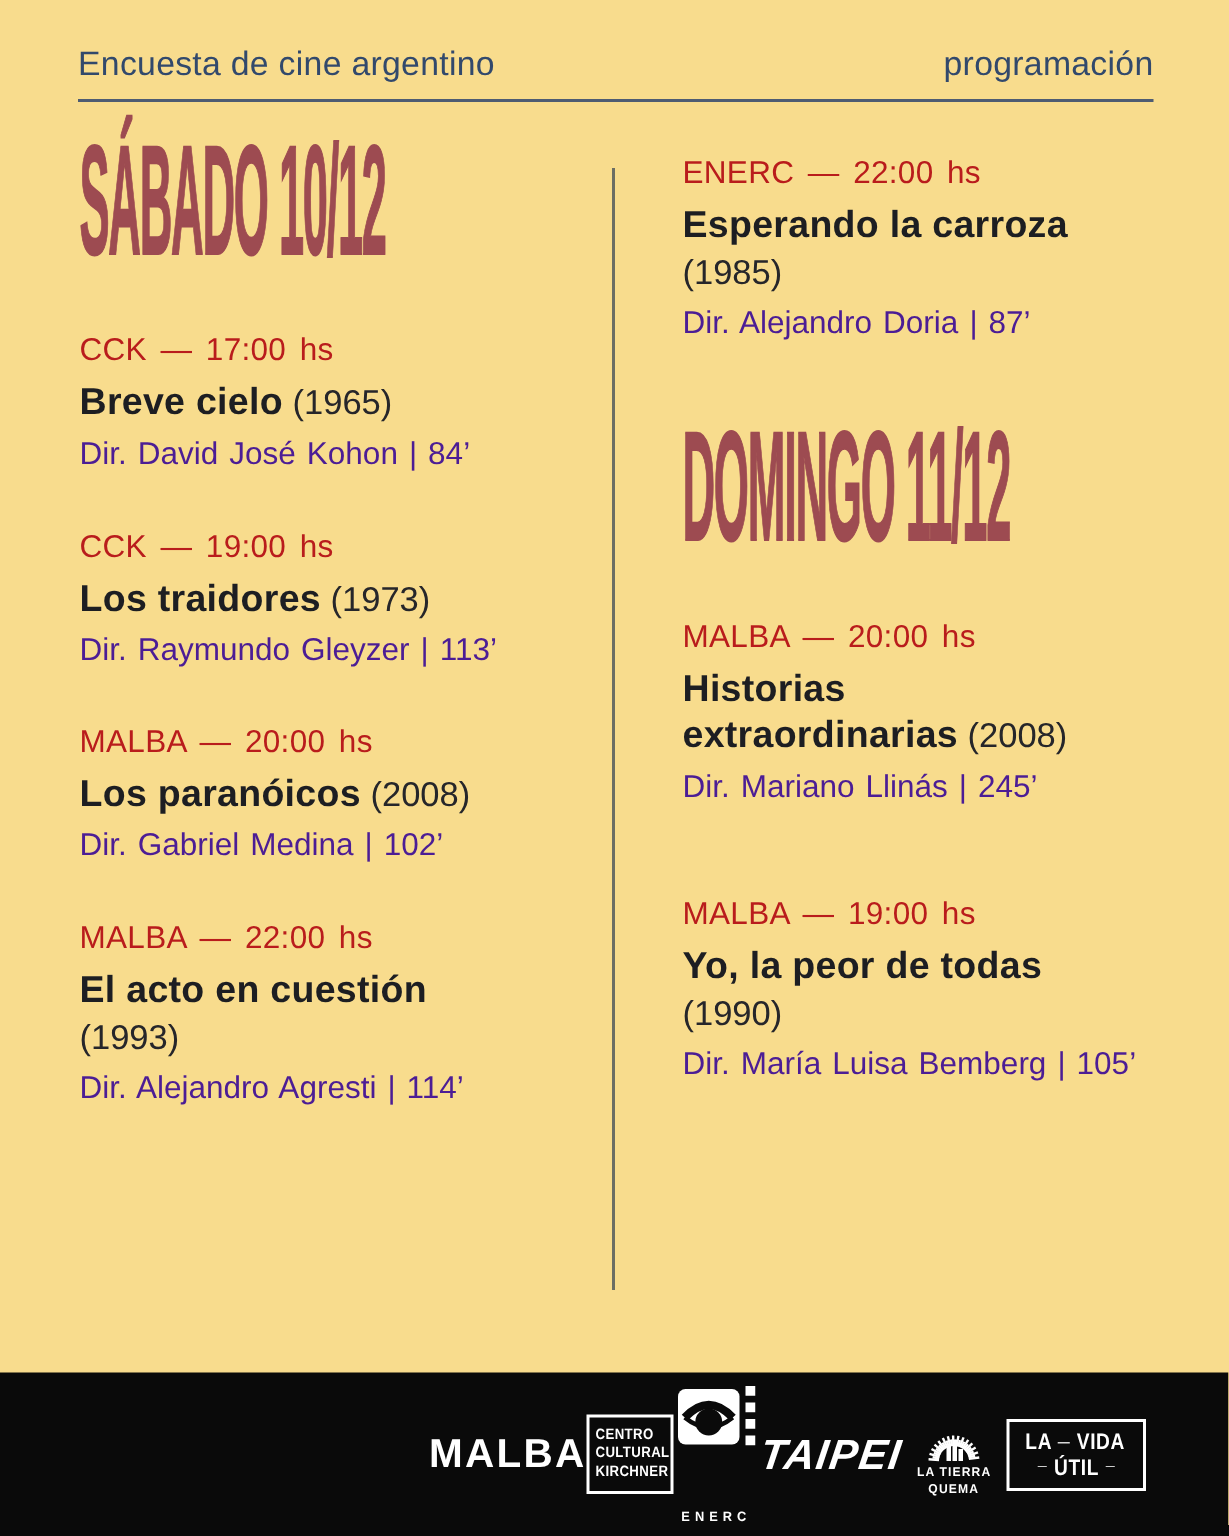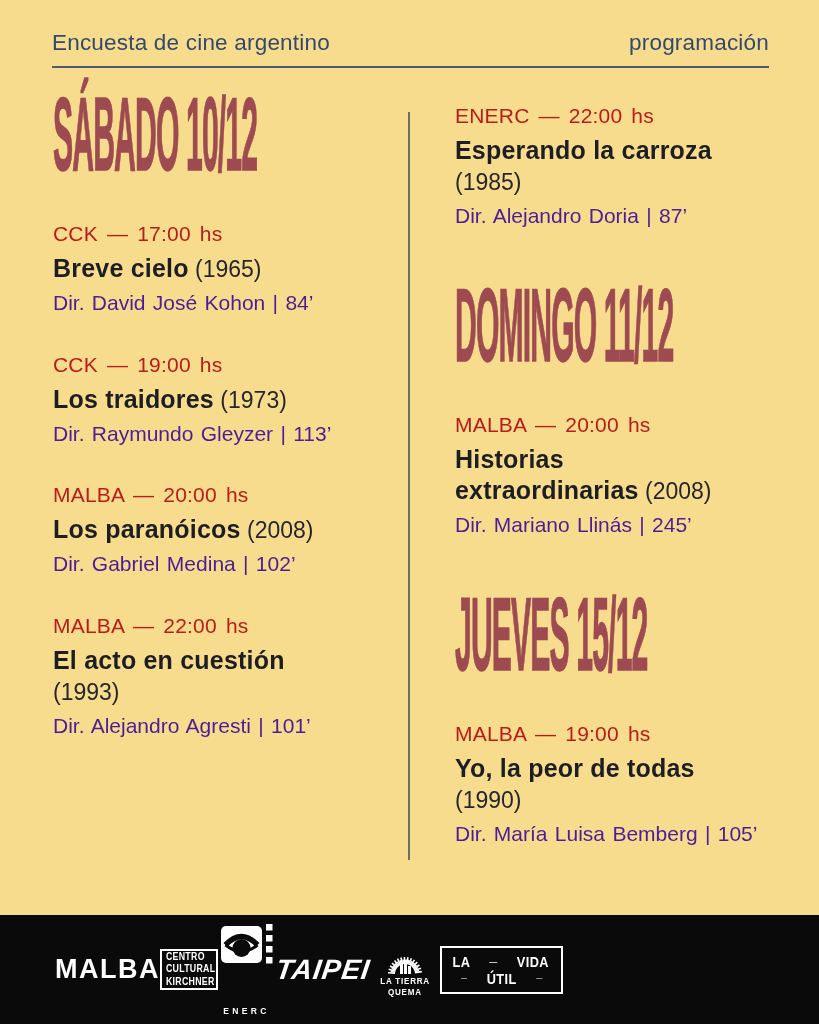--- a/index.html
+++ b/index.html
@@ -48,27 +48,27 @@
   .trow{font-size:25px;color:#1D1E22;line-height:1.25;white-space:nowrap;}
   .trow .t{font-weight:700;letter-spacing:0.2px;}
   .trow .y{font-weight:400;font-size:23px;color:#26262A;}
   .dir{
     font-size:21px;color:#4c1d95;line-height:1.35;margin-top:5px;
     word-spacing:1.5px;white-space:nowrap;
   }
   
   .footer{
     position:absolute;left:0;right:0;top:915px;bottom:0;background:#0A0A0A;
-    display:flex;align-items:center;justify-content:flex-start;
+    display:flex;align-items:center;justify-content:flex-end;
     padding:0 55px;box-sizing:border-box;color:#FFFFFF;
   }
   .logo{flex:none;}
   .logo-malba{font-size:27px;font-weight:800;letter-spacing:1.5px;}
   .logo-cck{
-    width:58px;height:41px;border:2px solid #fff;box-sizing:border-box;
+    width:58px;height:53px;border:2px solid #fff;box-sizing:border-box;
     display:flex;flex-direction:column;justify-content:center;padding:3px 4px;
   }
   .logo-cck span{
     font-size:10px;font-weight:700;line-height:1.22;white-space:nowrap;
     transform:scaleX(0.88);transform-origin:left center;letter-spacing:0.3px;
   }
   .logo-enerc{display:flex;flex-direction:column;align-items:center;width:58px;gap:37px;}
   .enerc-label{
     font-size:9px;font-weight:700;letter-spacing:3.5px;margin-top:2px;
     transform:scaleX(0.95);
@@ -76,21 +76,21 @@
   .logo-taipei{
     font-size:28px;font-weight:800;font-style:italic;letter-spacing:1px;
     transform:skewX(-8deg);
   }
   .logo-tierra{display:flex;flex-direction:column;align-items:center;width:70px;}
   .tq{font-size:8.5px;font-weight:700;letter-spacing:0.8px;line-height:1.25;
       transform:scaleX(0.95);}
   .logo-lvu{
     border:2px solid #fff;padding:5px 9px;text-align:center;min-width:60px;
   }
-  .lvu-r1,.lvu-r2{display:flex;align-items:center;justify-content:center;gap:17px;}
+  .lvu-r1,.lvu-r2{display:flex;align-items:center;justify-content:center;gap:2px;}
   .lvu-big{font-size:15px;font-weight:800;letter-spacing:0.5px;
            transform:scaleX(0.85);}
   .lvu-dash{font-size:8px;font-weight:700;}
   .lvu-dash2{font-size:6px;font-weight:700;opacity:0.9;}
 </style>
 </head>
 <body>
 
 <div class="page">
 
@@ -118,43 +118,40 @@
       </div>
     <div class="entry">
         <div class="venue">MALBA — 20:00 hs</div>
         <div class="trow"><span class="t">Los paranóicos</span><span class="y"> (2008)</span></div>
         <div class="dir">Dir. Gabriel Medina | 102’</div>
       </div>
     <div class="entry">
         <div class="venue">MALBA — 22:00 hs</div>
         <div class="trow"><span class="t">El acto en cuestión</span></div>
         <div class="trow"><span class="y">(1993)</span></div>
-        <div class="dir">Dir. Alejandro Agresti | 101’</div>
+        <div class="dir">Dir. Alejandro Agresti | 114’</div>
       </div>
   </section>
 
   <section class="col col-right">
     <div class="entry">
         <div class="venue">ENERC — 22:00 hs</div>
         <div class="trow"><span class="t">Esperando la carroza</span></div>
         <div class="trow"><span class="y">(1985)</span></div>
         <div class="dir">Dir. Alejandro Doria | 87’</div>
       </div>
     <div class="day-heading">
       <span class="condense">DOMINGO 11/12</span>
     </div>
     <div class="entry">
         <div class="venue">MALBA — 20:00 hs</div>
         <div class="trow"><span class="t">Historias</span></div>
         <div class="trow"><span class="t">extraordinarias</span><span class="y"> (2008)</span></div>
         <div class="dir">Dir. Mariano Llinás | 245’</div>
       </div>
-    <div class="day-heading">
-      <span class="condense">JUEVES 15/12</span>
-    </div>
     <div class="entry">
         <div class="venue">MALBA — 19:00 hs</div>
         <div class="trow"><span class="t">Yo, la peor de todas</span></div>
         <div class="trow"><span class="y">(1990)</span></div>
         <div class="dir">Dir. María Luisa Bemberg | 105’</div>
       </div>
   </section>
 
   <div class="footer">
 

